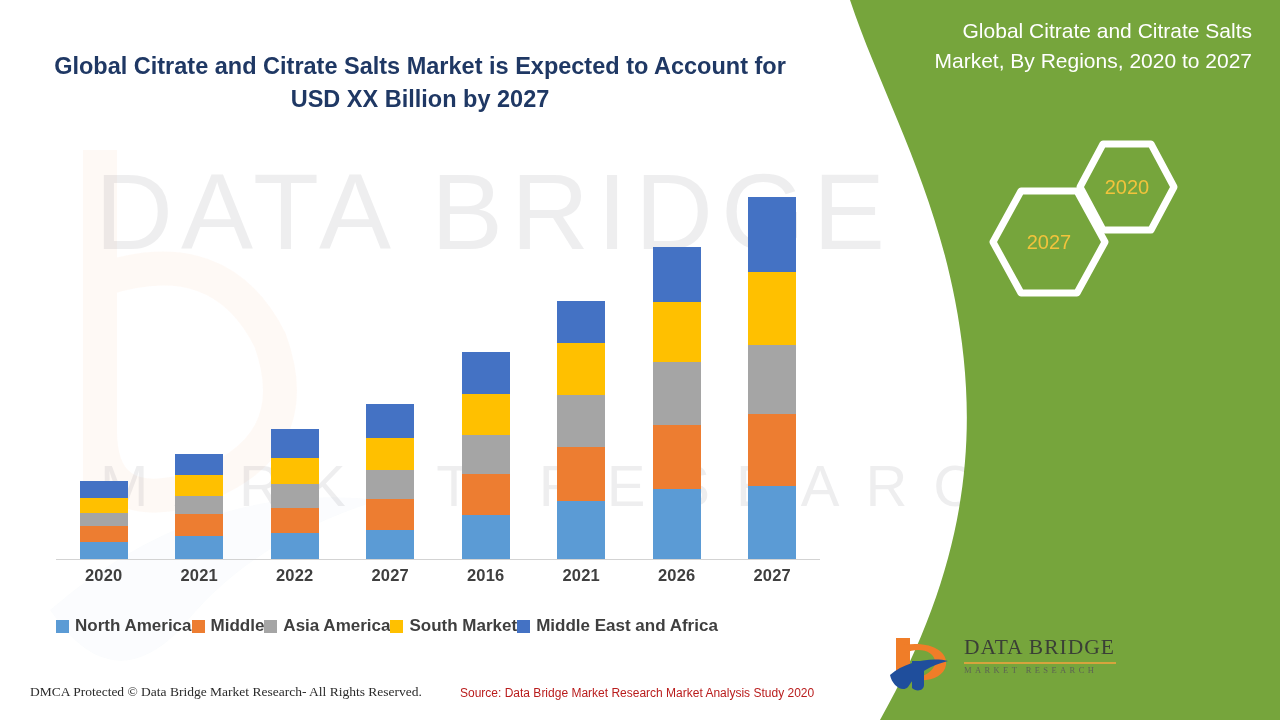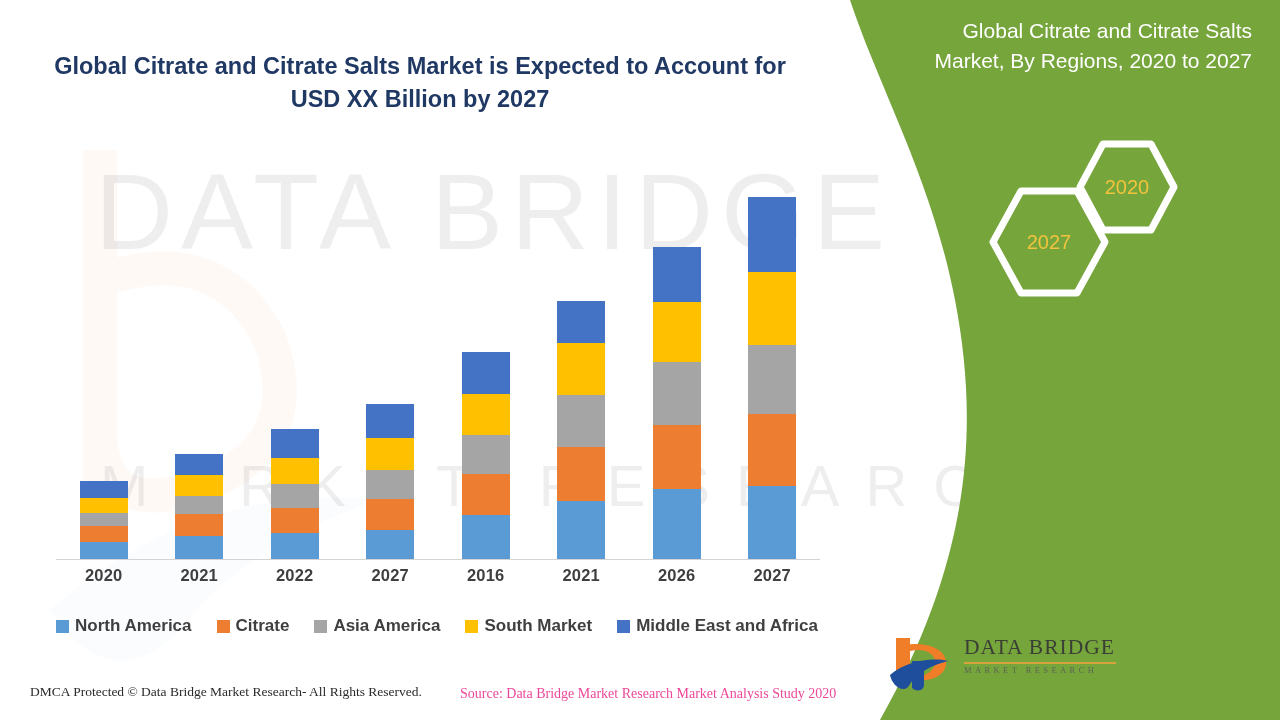--- a/index.html
+++ b/index.html
@@ -54,34 +54,34 @@
     position:absolute; left:56px; top:566px; width:764px; display:flex;
   }
   .xlab {
     flex:1 1 0; text-align:center; font-size:16.5px; font-weight:700; color:#3f3f3f;
     letter-spacing:0.2px;
   }
 
   
   .legend {
     position:absolute; left:56px; top:616px; width:780px;
-    display:flex; align-items:center; gap:25px; flex-wrap:nowrap;
+    display:flex; align-items:center; gap:0; flex-wrap:nowrap;
   }
   .leg-item { display:flex; align-items:center; gap:6px; }
   .leg-swatch { width:13px; height:13px; flex:0 0 auto; }
   .leg-label { font-size:17px; font-weight:700; color:#3f3f3f; white-space:nowrap; }
 
   
   .footer-dmca {
     position:absolute; left:30px; top:684px; font-family:"Liberation Serif", serif;
     font-size:13.5px; color:#2b2b2b; white-space:nowrap;
   }
   .footer-source {
-    position:absolute; left:460px; top:686px; font-family:Liberation Serif, serif;
-    font-size:14px; color:#ec4899; white-space:nowrap;
+    position:absolute; left:460px; top:686px; font-family:Liberation Sans, sans-serif;
+    font-size:12px; color:#b91c1c; white-space:nowrap;
   }
 
   
   .green-panel { position:absolute; right:0; top:0; width:460px; height:720px; }
   .green-panel svg { display:block; width:460px; height:720px; }
 
   .gp-title {
     position:absolute; right:28px; top:16px; width:340px; text-align:right;
     color:#ffffff; font-size:21px; line-height:1.45; font-weight:400;
   }
@@ -215,21 +215,21 @@
       <div class="xlab">2027</div>
     </div>
 
   <div class="legend" id="legend">
       <div class="leg-item">
         <span class="leg-swatch" style="background: rgb(91, 155, 213);"></span>
         <span class="leg-label">North America</span>
       </div>
       <div class="leg-item">
         <span class="leg-swatch" style="background: rgb(237, 125, 49);"></span>
-        <span class="leg-label">Citrate</span>
+        <span class="leg-label">Middle</span>
       </div>
       <div class="leg-item">
         <span class="leg-swatch" style="background: rgb(165, 165, 165);"></span>
         <span class="leg-label">Asia America</span>
       </div>
       <div class="leg-item">
         <span class="leg-swatch" style="background: rgb(255, 192, 0);"></span>
         <span class="leg-label">South Market</span>
       </div>
       <div class="leg-item">

